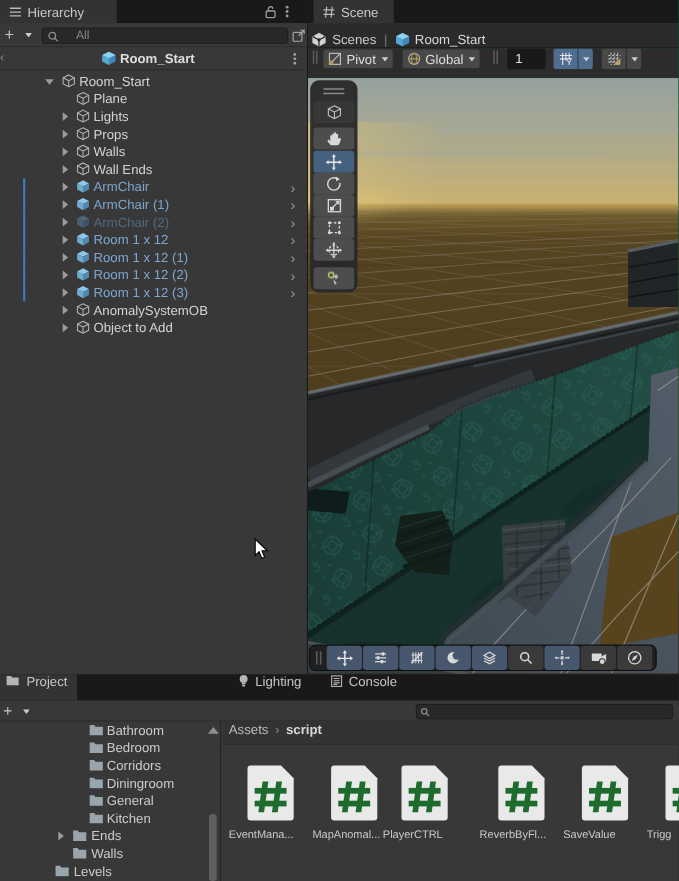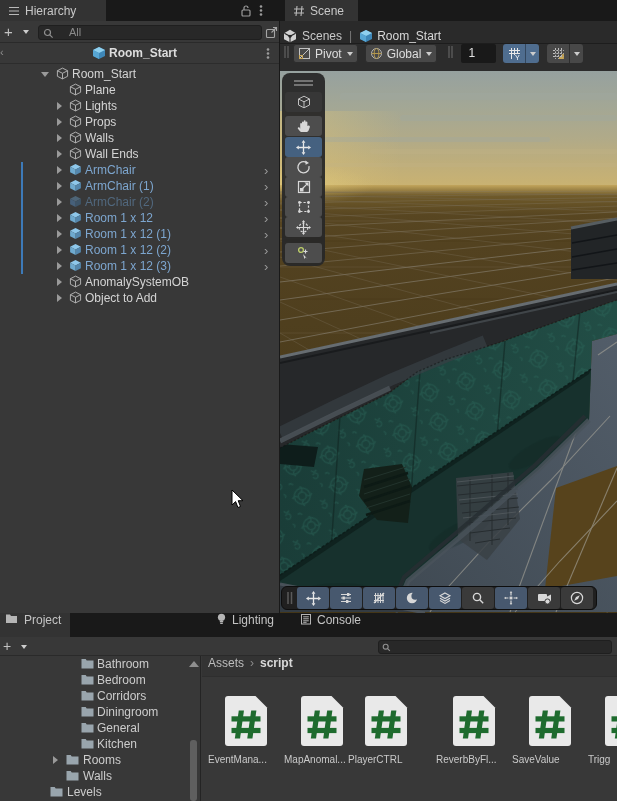--- a/index.html
+++ b/index.html
@@ -738,21 +738,21 @@
           <svg class="abs" style="left:81px;top:2px" width="13" height="11" viewBox="0 0 13 11">
             <path d="M0.5 1h4.2l1 1.6h6.8v7.9H0.5z" fill="#99a5ad"></path>
           </svg>
           <span style="position:absolute;left:97px;top:1px">Kitchen</span>
         </div>
         <div class="prow" style="top:96px">
           <div class="fold" style="left:53px;top:4px"></div>
           <svg class="abs" style="left:66px;top:2px" width="13" height="11" viewBox="0 0 13 11">
             <path d="M0.5 1h4.2l1 1.6h6.8v7.9H0.5z" fill="#99a5ad"></path>
           </svg>
-          <span style="position:absolute;left:83px;top:1px">Rooms</span>
+          <span style="position:absolute;left:83px;top:1px">Ends</span>
         </div>
         <div class="prow" style="top:112px">
           <svg class="abs" style="left:66px;top:2px" width="13" height="11" viewBox="0 0 13 11">
             <path d="M0.5 1h4.2l1 1.6h6.8v7.9H0.5z" fill="#99a5ad"></path>
           </svg>
           <span style="position:absolute;left:83px;top:1px">Walls</span>
         </div>
         <div class="prow" style="top:128px">
           <svg class="abs" style="left:50px;top:2px" width="13" height="11" viewBox="0 0 13 11">
             <path d="M0.5 1h4.2l1 1.6h6.8v7.9H0.5z" fill="#99a5ad"></path>

